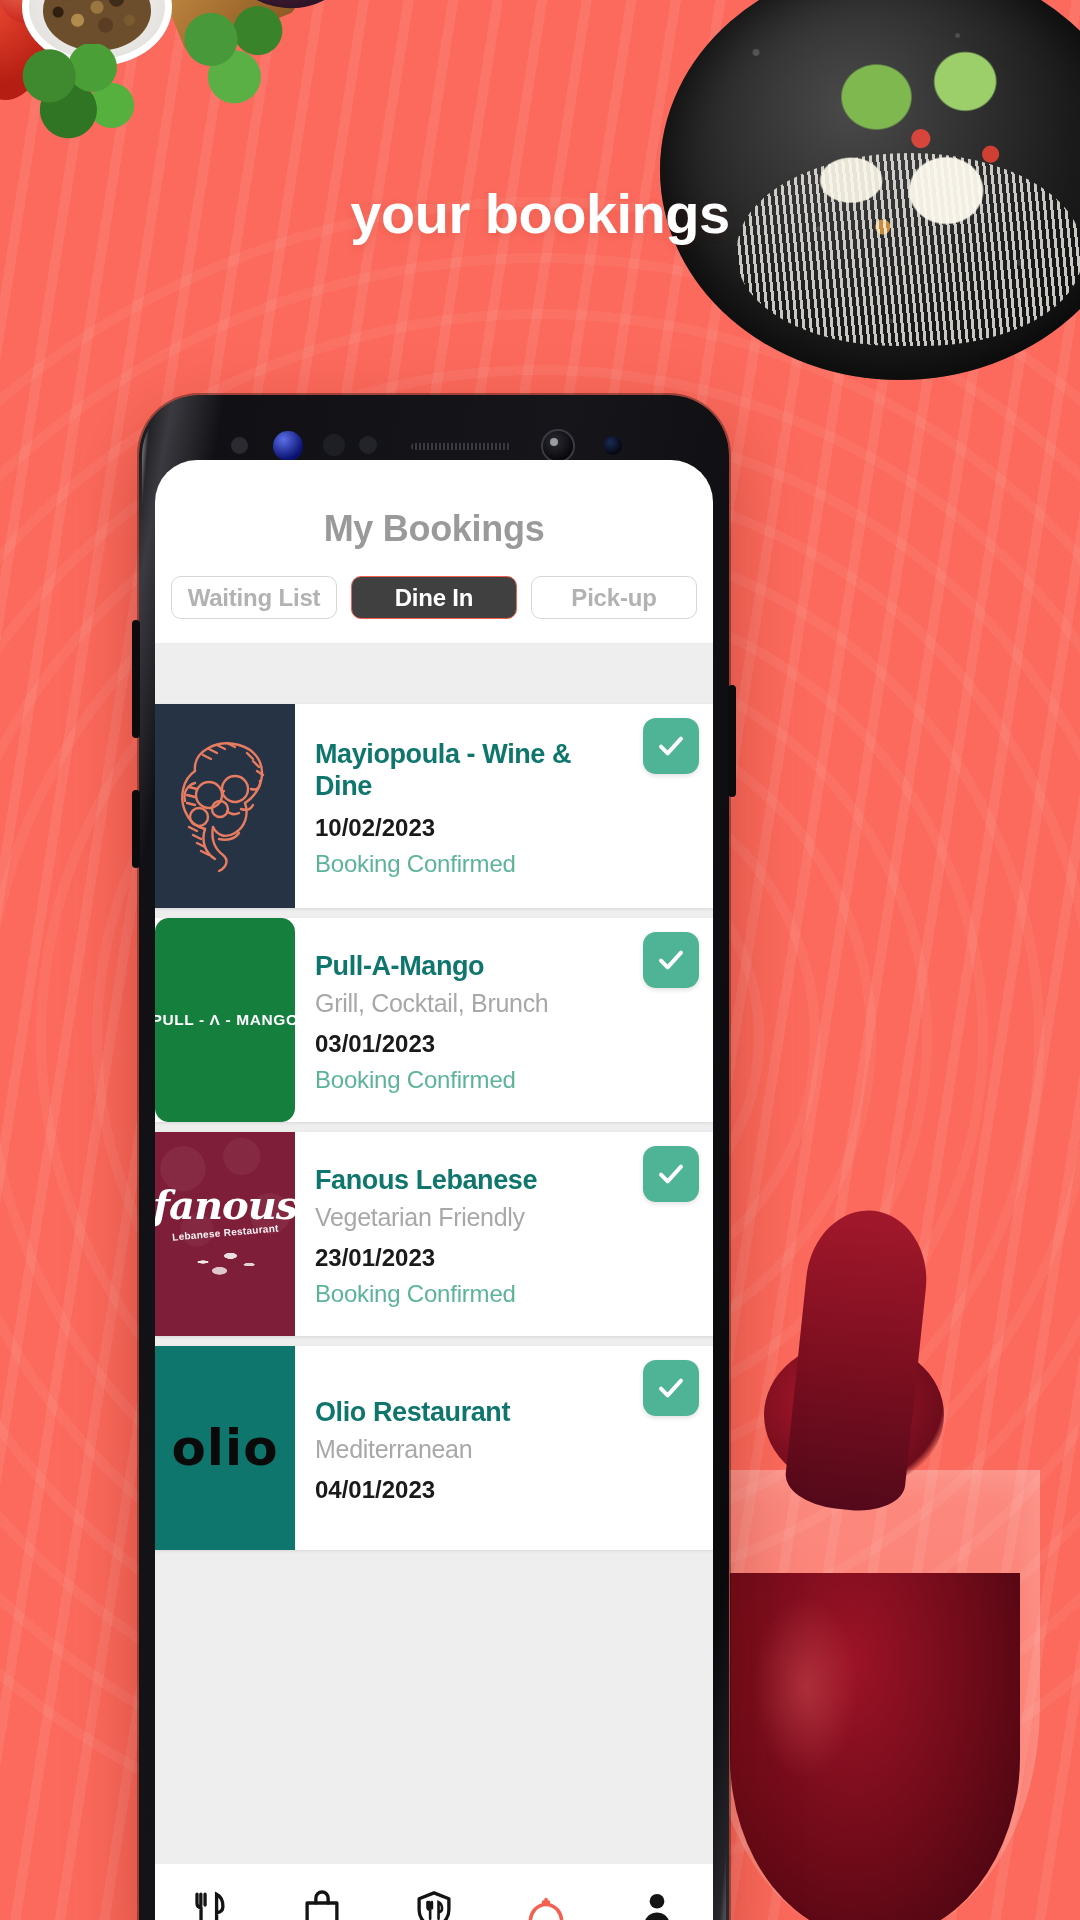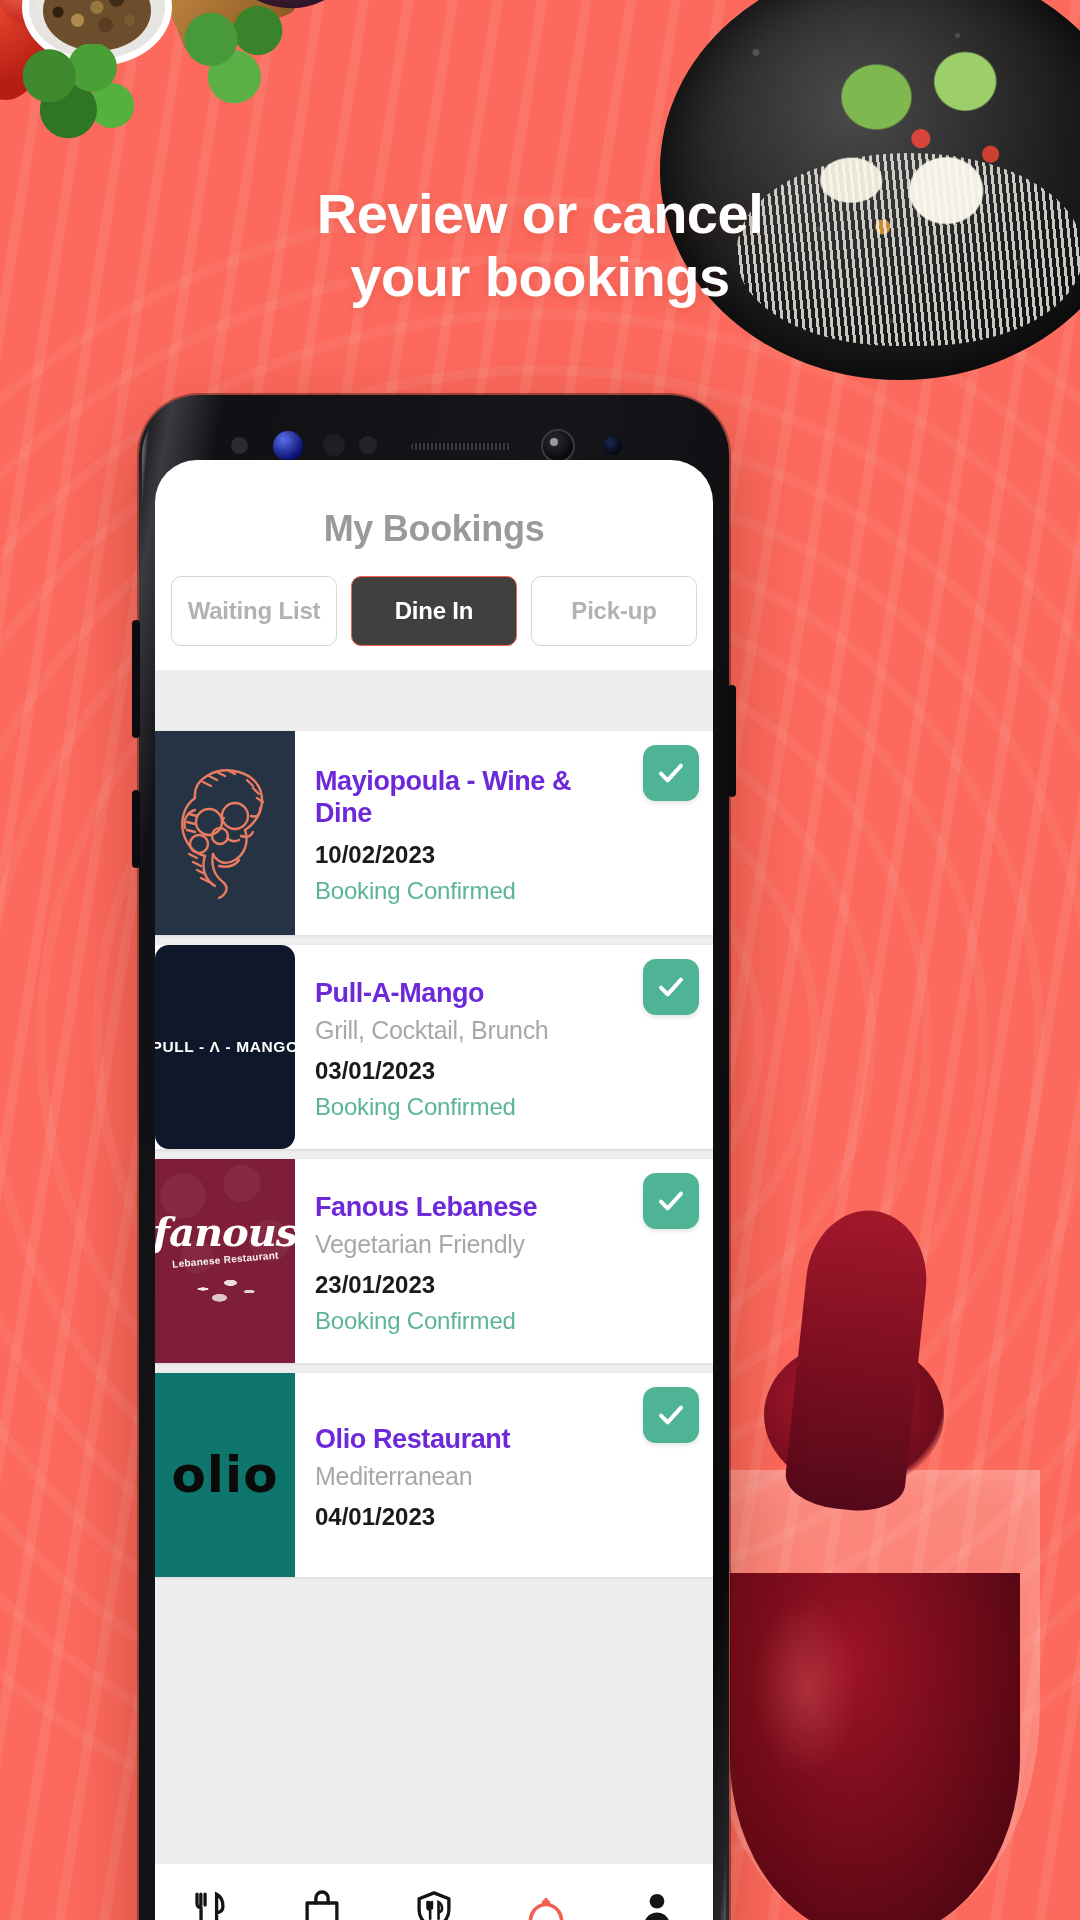--- a/index.html
+++ b/index.html
@@ -268,21 +268,21 @@
   .tabs {
     display:flex;
     justify-content:center;
     gap:14px;
     padding:22px 16px 24px 16px;
     border-bottom:1px solid #ececec;
   }
   .tab {
     flex:1;
     max-width:180px;
-    height:70px;
+    height:43px;
     display:flex; align-items:center; justify-content:center;
     border-radius:10px;
     font-size:24px;
     font-weight:700;
     border:1.5px solid #d6d6d6;
     color:#b2b2b2;
     background:#ffffff;
     letter-spacing:-0.2px;
   }
   .tab.active {
@@ -313,21 +313,21 @@
     overflow:hidden;
     display:flex; align-items:center; justify-content:center;
   }
   .card-body {
     flex:1;
     padding:22px 20px 18px 20px;
     display:flex; flex-direction:column; justify-content:center;
     position:relative;
   }
   .r-name {
-    font-size:27px; font-weight:700; color:#6d28d9;
+    font-size:27px; font-weight:700; color:#0f766e;
     letter-spacing:-0.4px; line-height:1.2;
     padding-right:70px;
   }
   .r-cuisine {
     font-size:25px; color:#a8a8a8; margin-top:6px; letter-spacing:-0.3px;
   }
   .r-date {
     font-size:24px; font-weight:700; color:#1a1a1a; margin-top:12px;
   }
   .r-status {
@@ -340,21 +340,21 @@
     background:#4FB395;
     display:flex; align-items:center; justify-content:center;
     box-shadow:0 2px 5px rgba(0,0,0,.12);
   }
   .check svg { width:32px; height:32px; }
 
   
   .t-mayio { background:#263345; }
   .t-mayio svg { width:120px; height:150px; }
   .t-pull {
-    background:#0f172a; border-radius:14px;
+    background:#15803d; border-radius:14px;
   }
   .t-pull .wordmark {
     color:#ffffff; font-size:15.5px; font-weight:700; letter-spacing:0.6px;
     white-space:nowrap; text-align:center;
   }
   .t-fanous {
     background:
       radial-gradient(circle at 20% 18%, rgba(255,255,255,.055) 0 22px, transparent 23px),
       radial-gradient(circle at 62% 12%, rgba(255,255,255,.05) 0 18px, transparent 19px),
       radial-gradient(circle at 82% 40%, rgba(255,255,255,.05) 0 20px, transparent 21px),
@@ -425,21 +425,20 @@
   <div class="food food-wine">
     <div class="wine-glass">
       <div class="wine-liquid"></div>
     </div>
     <div class="wine-splash"></div>
     <div class="wine-pour"></div>
   </div>
 </div>
 
 <div class="headline">
-  <span>Review or cancel</span>
   <span>your bookings</span>
 </div>
 
 <div class="phone">
   <div class="phone-frame"></div>
   <div class="btn-side btn-vol"></div>
   <div class="btn-side btn-bix"></div>
   <div class="btn-side btn-pwr"></div>
 
   <div class="phone-bezel-top">

